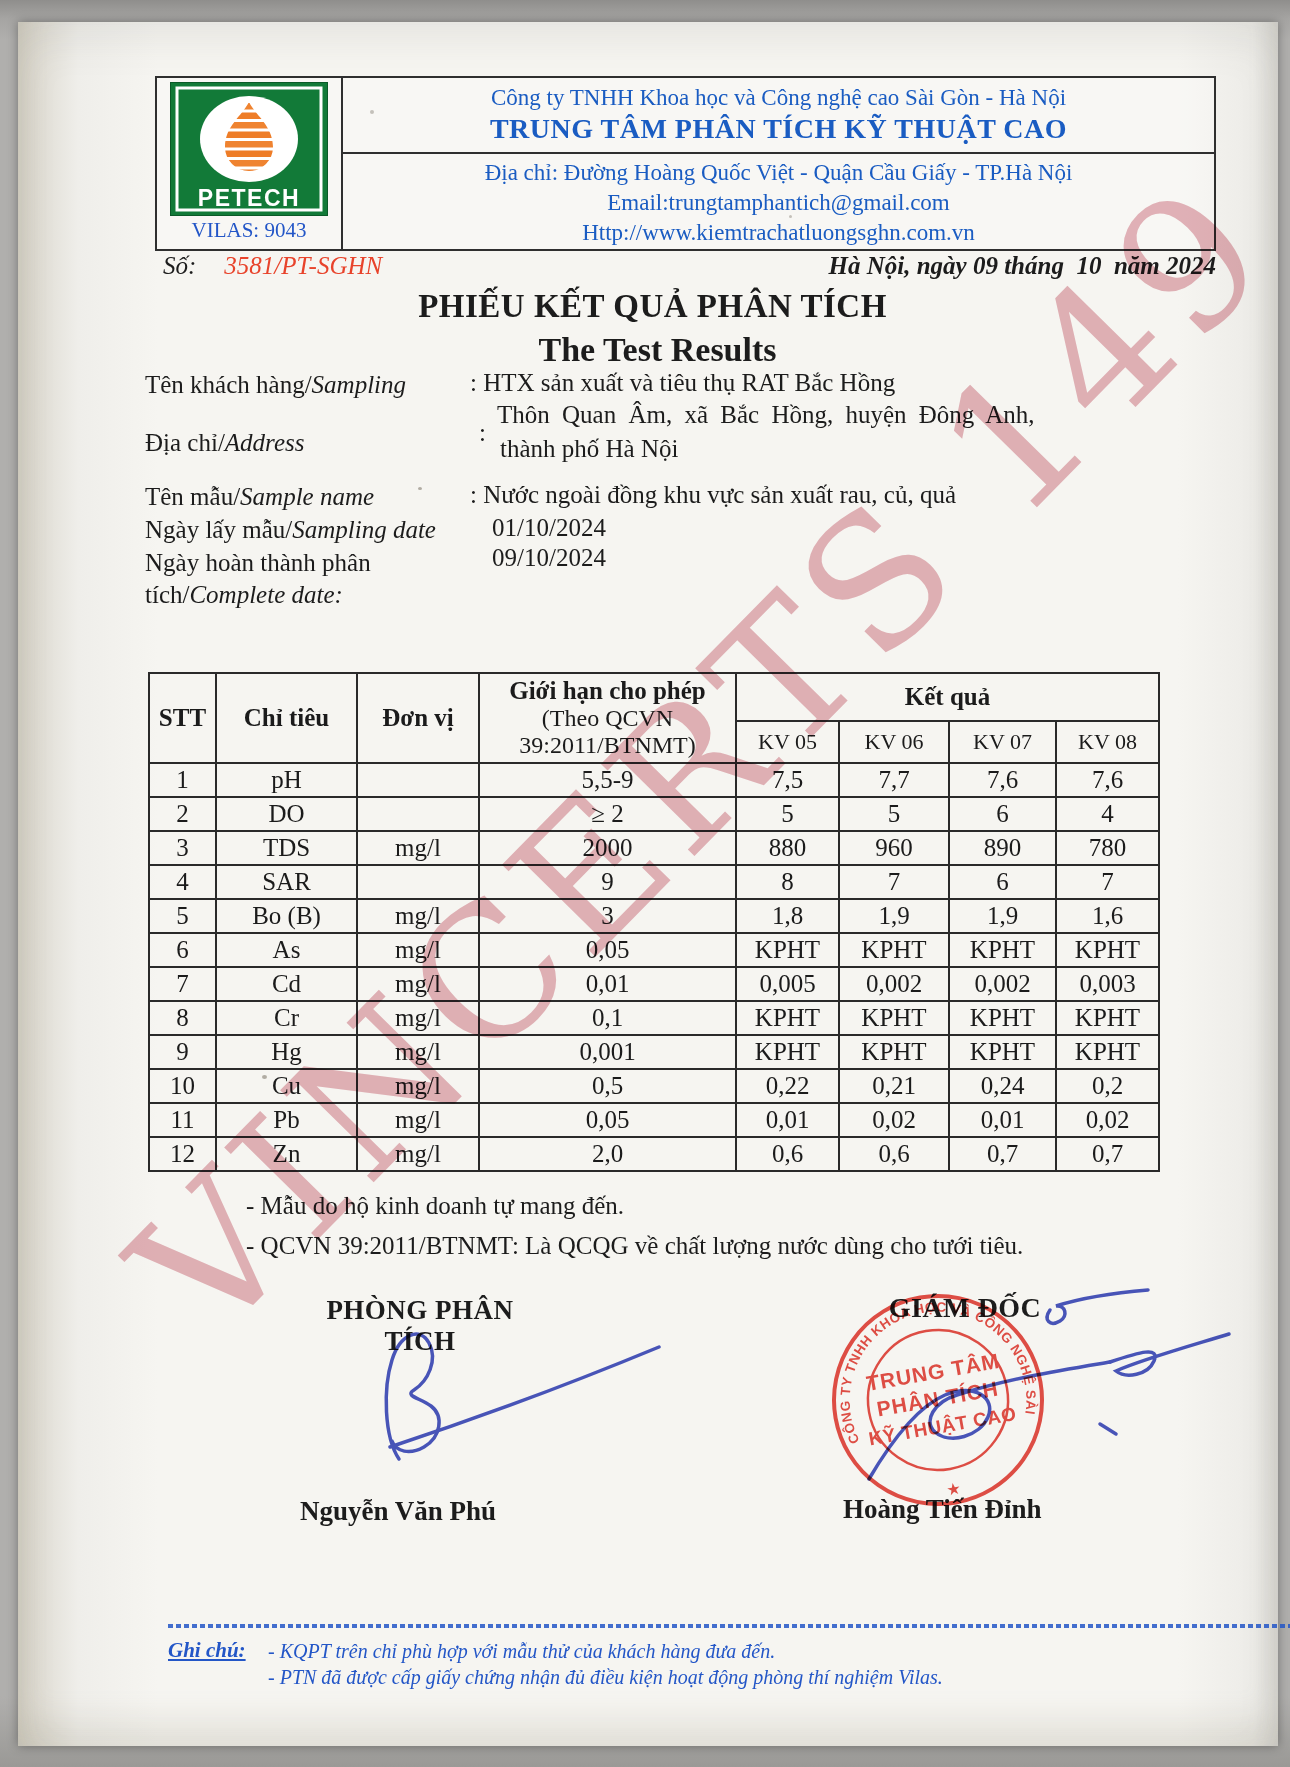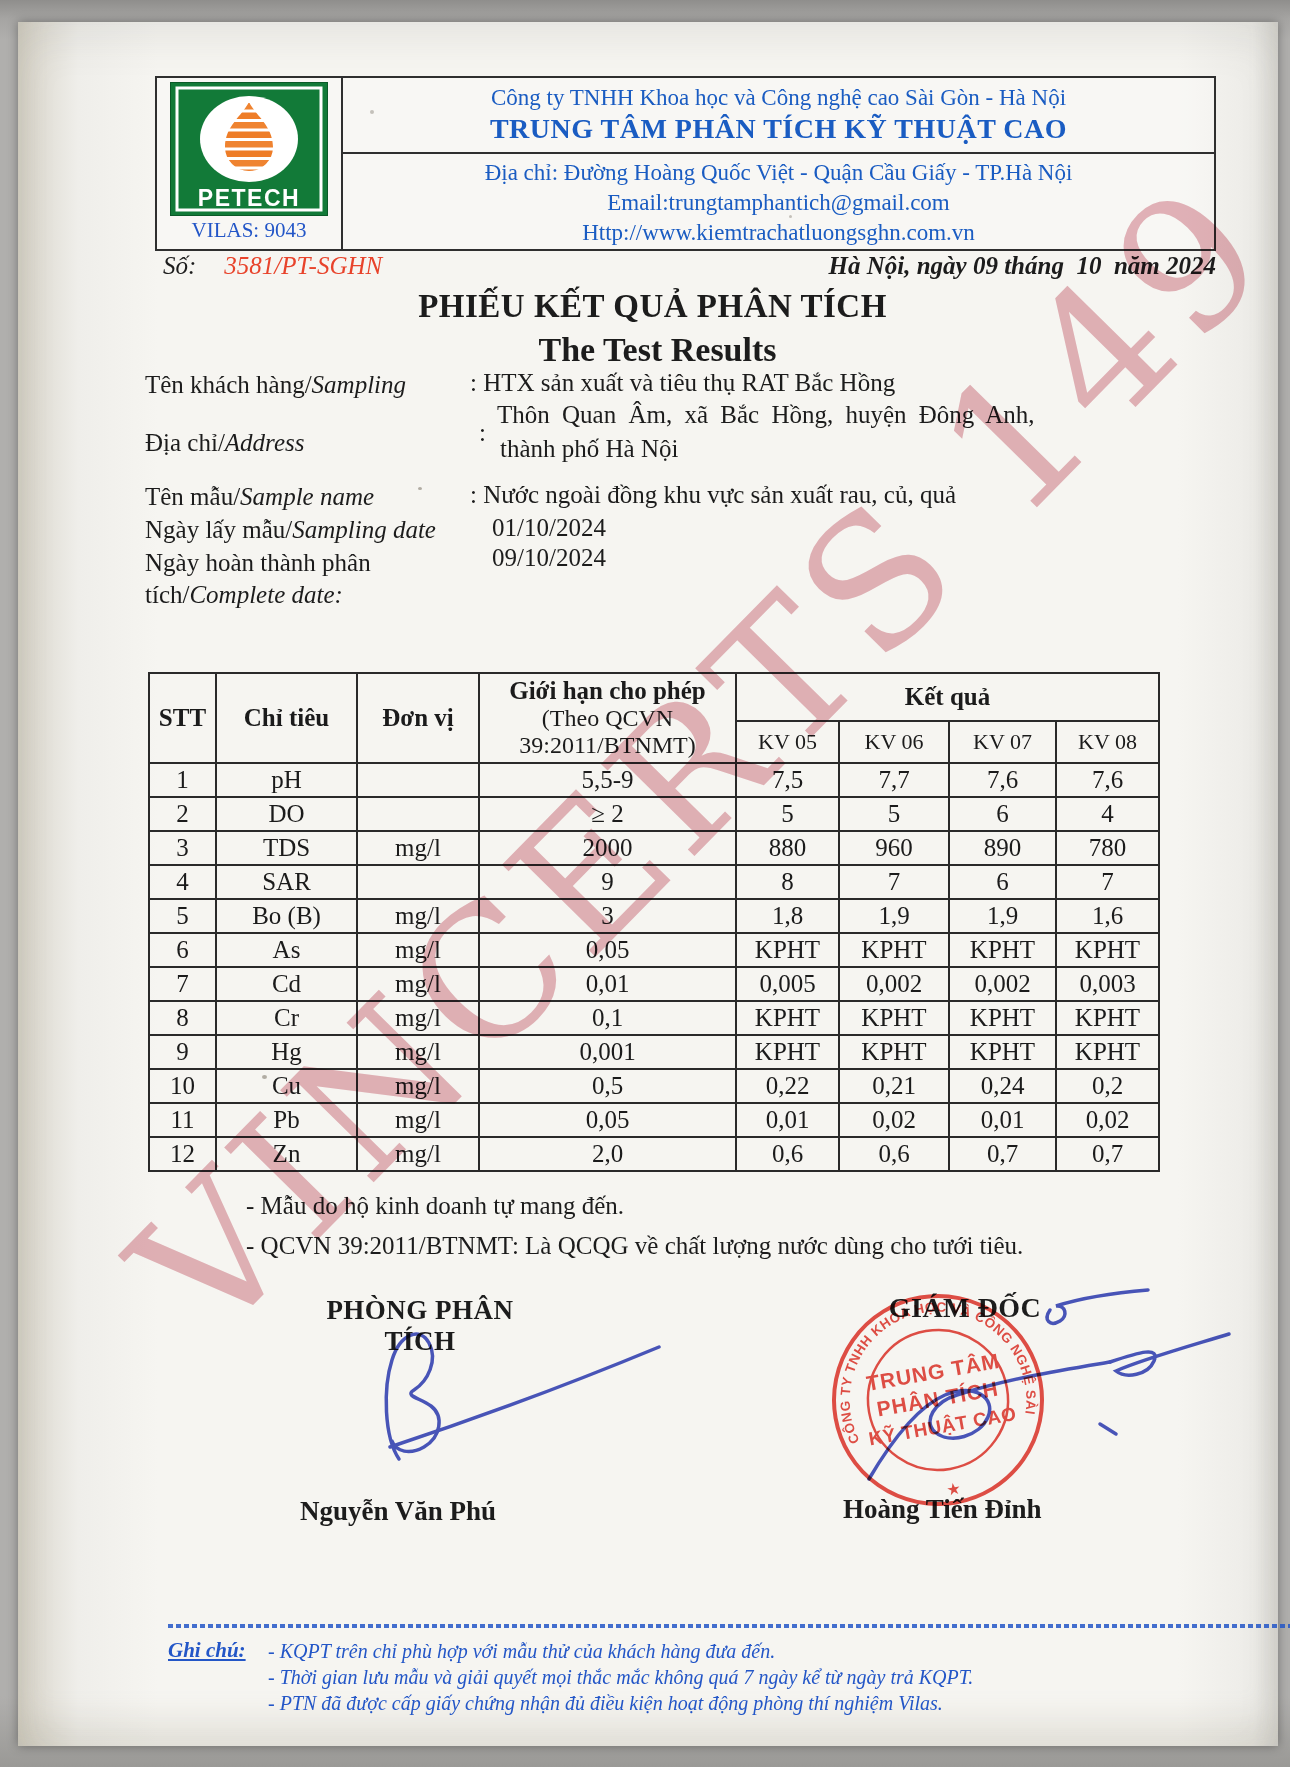--- a/index.html
+++ b/index.html
@@ -345,18 +345,17 @@
       <path d="M 1110 1362 C 1140 1352 1160 1346 1154 1361 C 1148 1375 1126 1379 1116 1371 C 1140 1360 1190 1346 1229 1334"></path>
       <path d="M 1050 1310 C 1043 1320 1050 1327 1060 1321 C 1068 1316 1066 1305 1056 1306 C 1078 1299 1112 1293 1148 1290"></path>
       <path d="M 1100 1424 L 1116 1434"></path>
     </g>
   </svg>
 
   <div class="rule"></div>
   <div class="ghichu">Ghi chú:</div>
   <div id="footer-lines">
       <div>- KQPT trên chỉ phù hợp với mẫu thử  của khách hàng đưa đến.</div>
-      <div>- Thời gian lưu mẫu và giải quyết mọi thắc mắc không quá 7 ngày kể từ ngày trả  KQPT.</div>
       <div>- PTN đã được cấp giấy chứng nhận đủ điều kiện hoạt động phòng thí nghiệm Vilas.</div>
     </div>
 
   <div class="watermark">VINCERTS 149</div>
 </div>
 
 </body></html>

